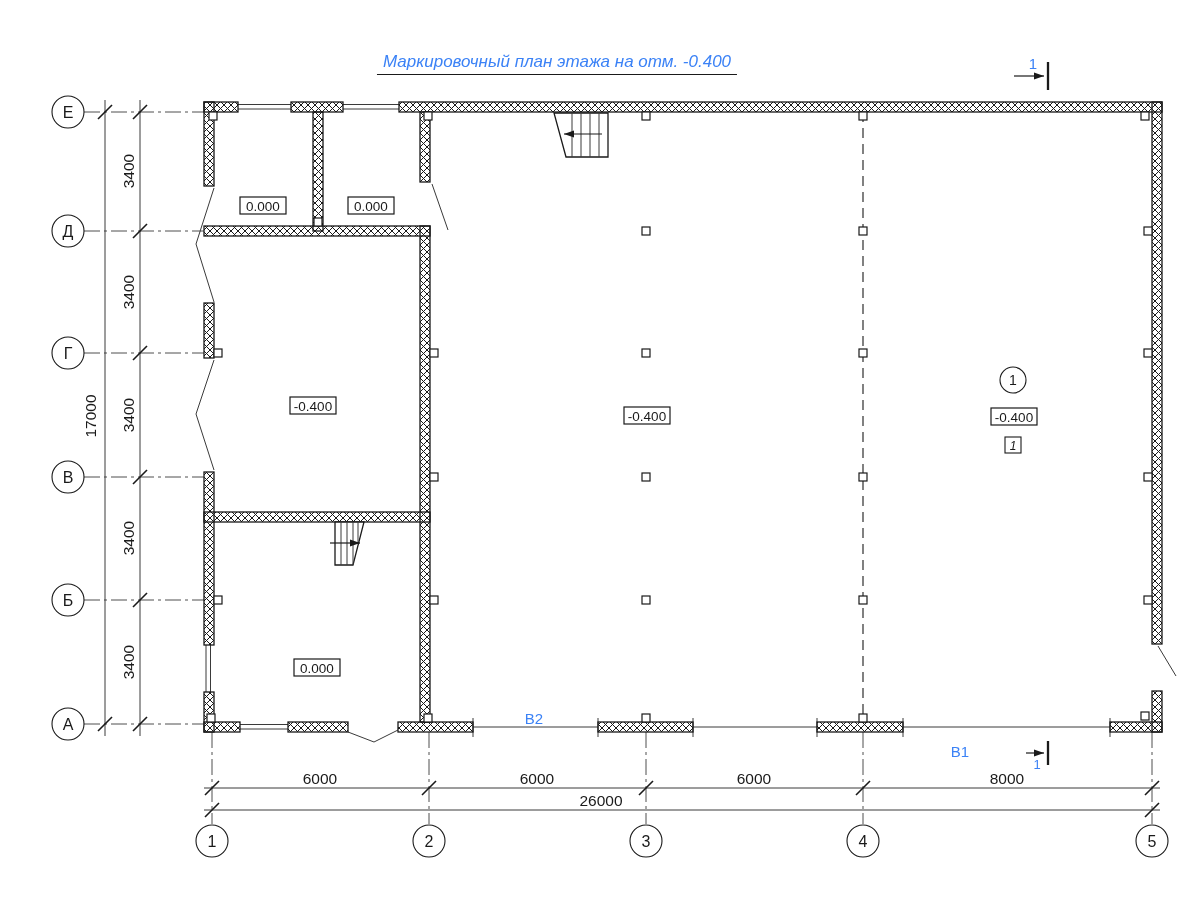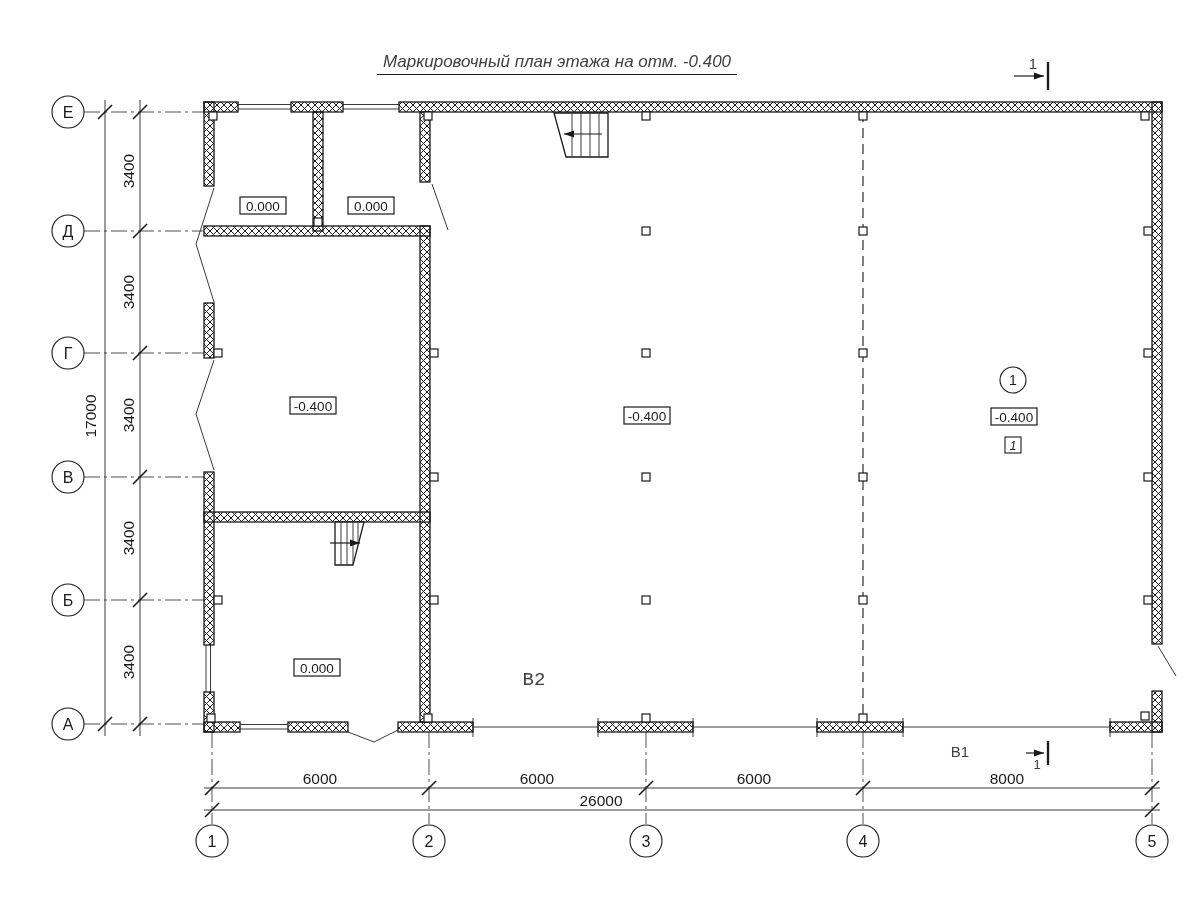--- a/index.html
+++ b/index.html
@@ -1,23 +1,23 @@
 <!DOCTYPE html>
 <html><head>
 <meta charset="utf-8">
 <style>
   html,body{margin:0;padding:0;background:#fff;}
   .canvas{position:relative;width:1200px;height:900px;background:#ffffff;overflow:hidden;
           font-family:"Liberation Sans",sans-serif;color:#1a1a1a;}
   svg{position:absolute;left:0;top:0;}
   svg text{font-family:"Liberation Sans",sans-serif;fill:#1a1a1a;}
-  .lbl{position:absolute;white-space:nowrap;color:#404040;}
+  .lbl{position:absolute;white-space:nowrap;color:#3b82f6;}
   .title{left:557px;top:52px;transform:translateX(-50%);font-size:17px;font-style:italic;
          border-bottom:1.5px solid #1a1a1a;padding:0 6px 2px 6px;}
-  .b2{left:534px;top:669px;transform:translateX(-50%);font-size:19px;font-family:Liberation Mono, monospace;}
+  .b2{left:534px;top:710px;transform:translateX(-50%);font-size:15px;}
   .sec-top{left:1033px;top:55px;transform:translateX(-50%);font-size:15px;}
   .sec-b1{left:960px;top:743px;transform:translateX(-50%);font-size:15px;}
   .sec-b1-sub{left:1037px;top:757px;transform:translateX(-50%);font-size:13px;}
 </style>
 </head>
 <body>
 
 <div class="canvas">
   <svg id="plan-svg" width="1200" height="900">
     <defs>

